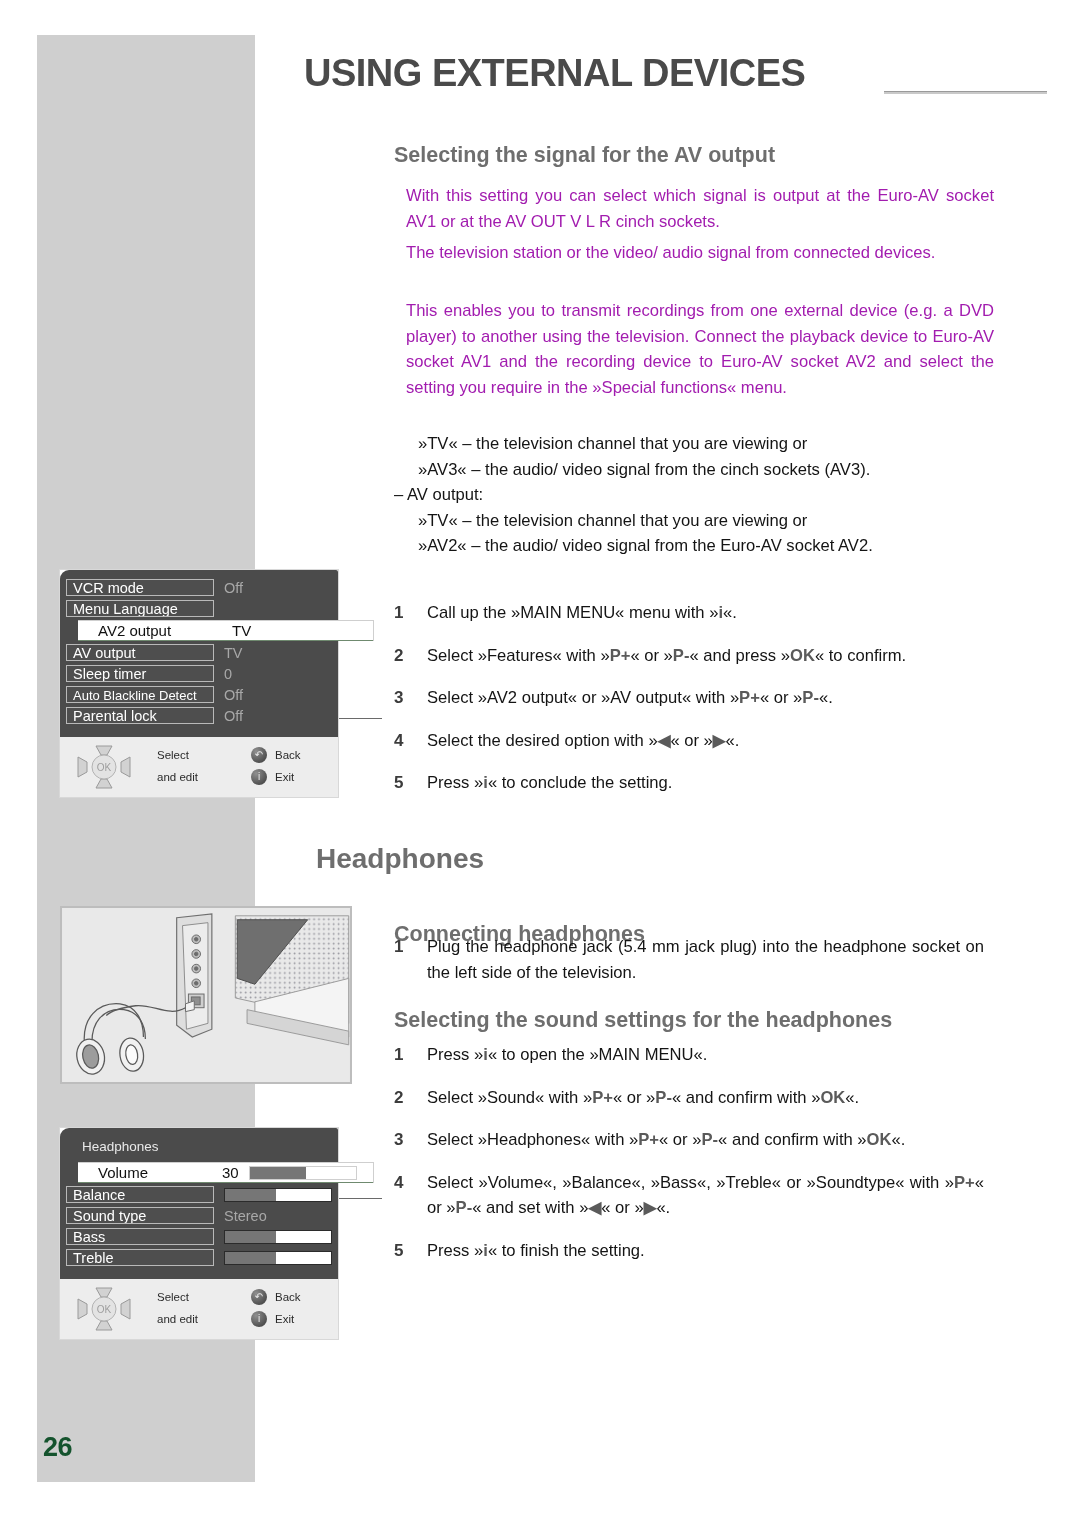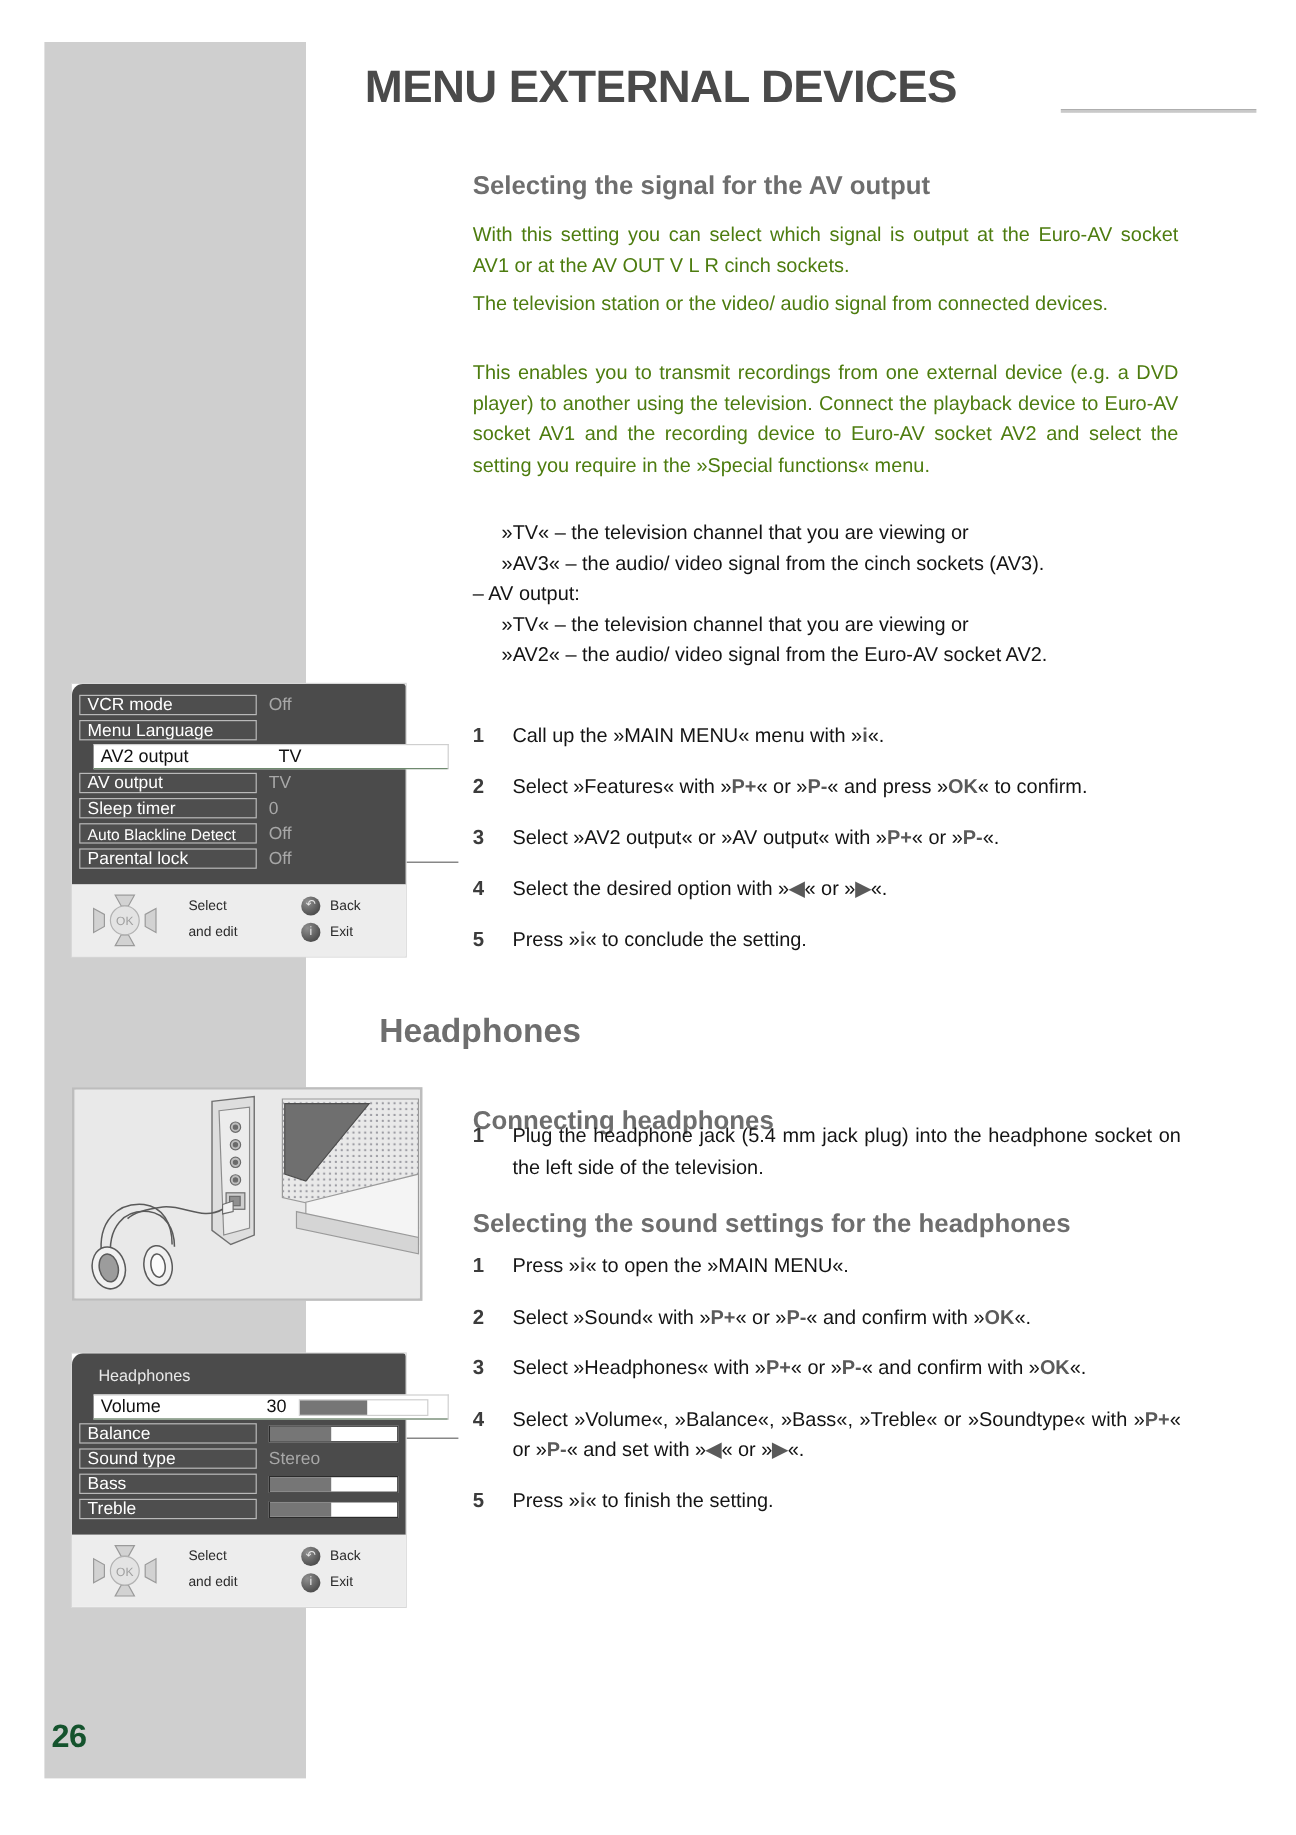--- a/index.html
+++ b/index.html
@@ -34,22 +34,22 @@
   .h2{
     position:absolute;
     font-size:21.5px;font-weight:bold;color:#6e6e6e;
     letter-spacing:0px;white-space:nowrap;
   }
   .h1-big{
     position:absolute;
     font-size:28px;font-weight:bold;color:#6e6e6e;white-space:nowrap;
   }
   .para{
-    position:absolute;left:394px;width:588px;
-    font-size:16.6px;color:#4d7c0f;line-height:25.5px;
+    position:absolute;left:406px;width:588px;
+    font-size:16.6px;color:#a21caf;line-height:25.5px;
     text-align:justify;
   }
   .kw{font-weight:bold;color:#5a5a5a;}
   .steps{position:absolute;left:394px;width:590px;}
   .step{
     position:relative;padding-left:33px;margin-bottom:17px;
     font-size:16.6px;color:#141414;line-height:25.5px;text-align:justify;
   }
   .step .num{
     position:absolute;left:0;top:0;font-weight:bold;font-size:17px;color:#3c3c3c;
@@ -90,21 +90,21 @@
   .osd-row.sel{
     background:#ffffff;
     border:1px solid #cfcfcf;
     border-left:none;
     height:21px;margin-left:18px;padding-left:0;
     margin-bottom:2px;
     box-sizing:border-box;
   }
   .osd-row.sel .osd-label{
     background:transparent;border:none;color:#101010;width:auto;min-width:120px;
-    padding-left:6px;font-size:15px;
+    padding-left:20px;font-size:15px;
   }
   .osd-row.sel .osd-value{color:#101010;font-size:15px;}
   .osd-underline{
     position:absolute;left:0;right:0;bottom:-1px;height:1px;background:#6f8a6f;
   }
   
   .slider{
     width:108px;height:14px;background:#ffffff;border:1px solid #cfcfcf;
     box-sizing:border-box;position:relative;margin-left:10px;
   }
@@ -130,21 +130,21 @@
     position:absolute;left:60px;top:906px;width:292px;height:178px;
     background:#e8e8e8;border:2px solid #bdbdbd;box-sizing:border-box;
   }
 </style>
 </head>
 <body>
 
 <div id="gray-band"></div>
 <div id="page-number">26</div>
 
-<div id="page-title">MENU EXTERNAL DEVICES</div>
+<div id="page-title">USING EXTERNAL DEVICES</div>
 <div id="title-rule"></div>
 
 <div class="h2" style="left:394px;top:143px;">Selecting the signal for the AV output</div>
 
 <div class="para" style="top:183px;">With this setting you can select which signal is output at the Euro-AV socket AV1 or at the AV OUT V L R cinch sockets.</div>
 
 <div class="para" style="top:240px;">The television station or the video/ audio signal from connected devices.</div>
 
 <div class="para" style="top:298px;">This enables you to transmit recordings from one external device (e.g. a DVD player) to another using the television. Connect the playback device to Euro-AV socket AV1 and the recording device to Euro-AV socket AV2 and select the setting you require in the »Special functions« menu.</div>
 

